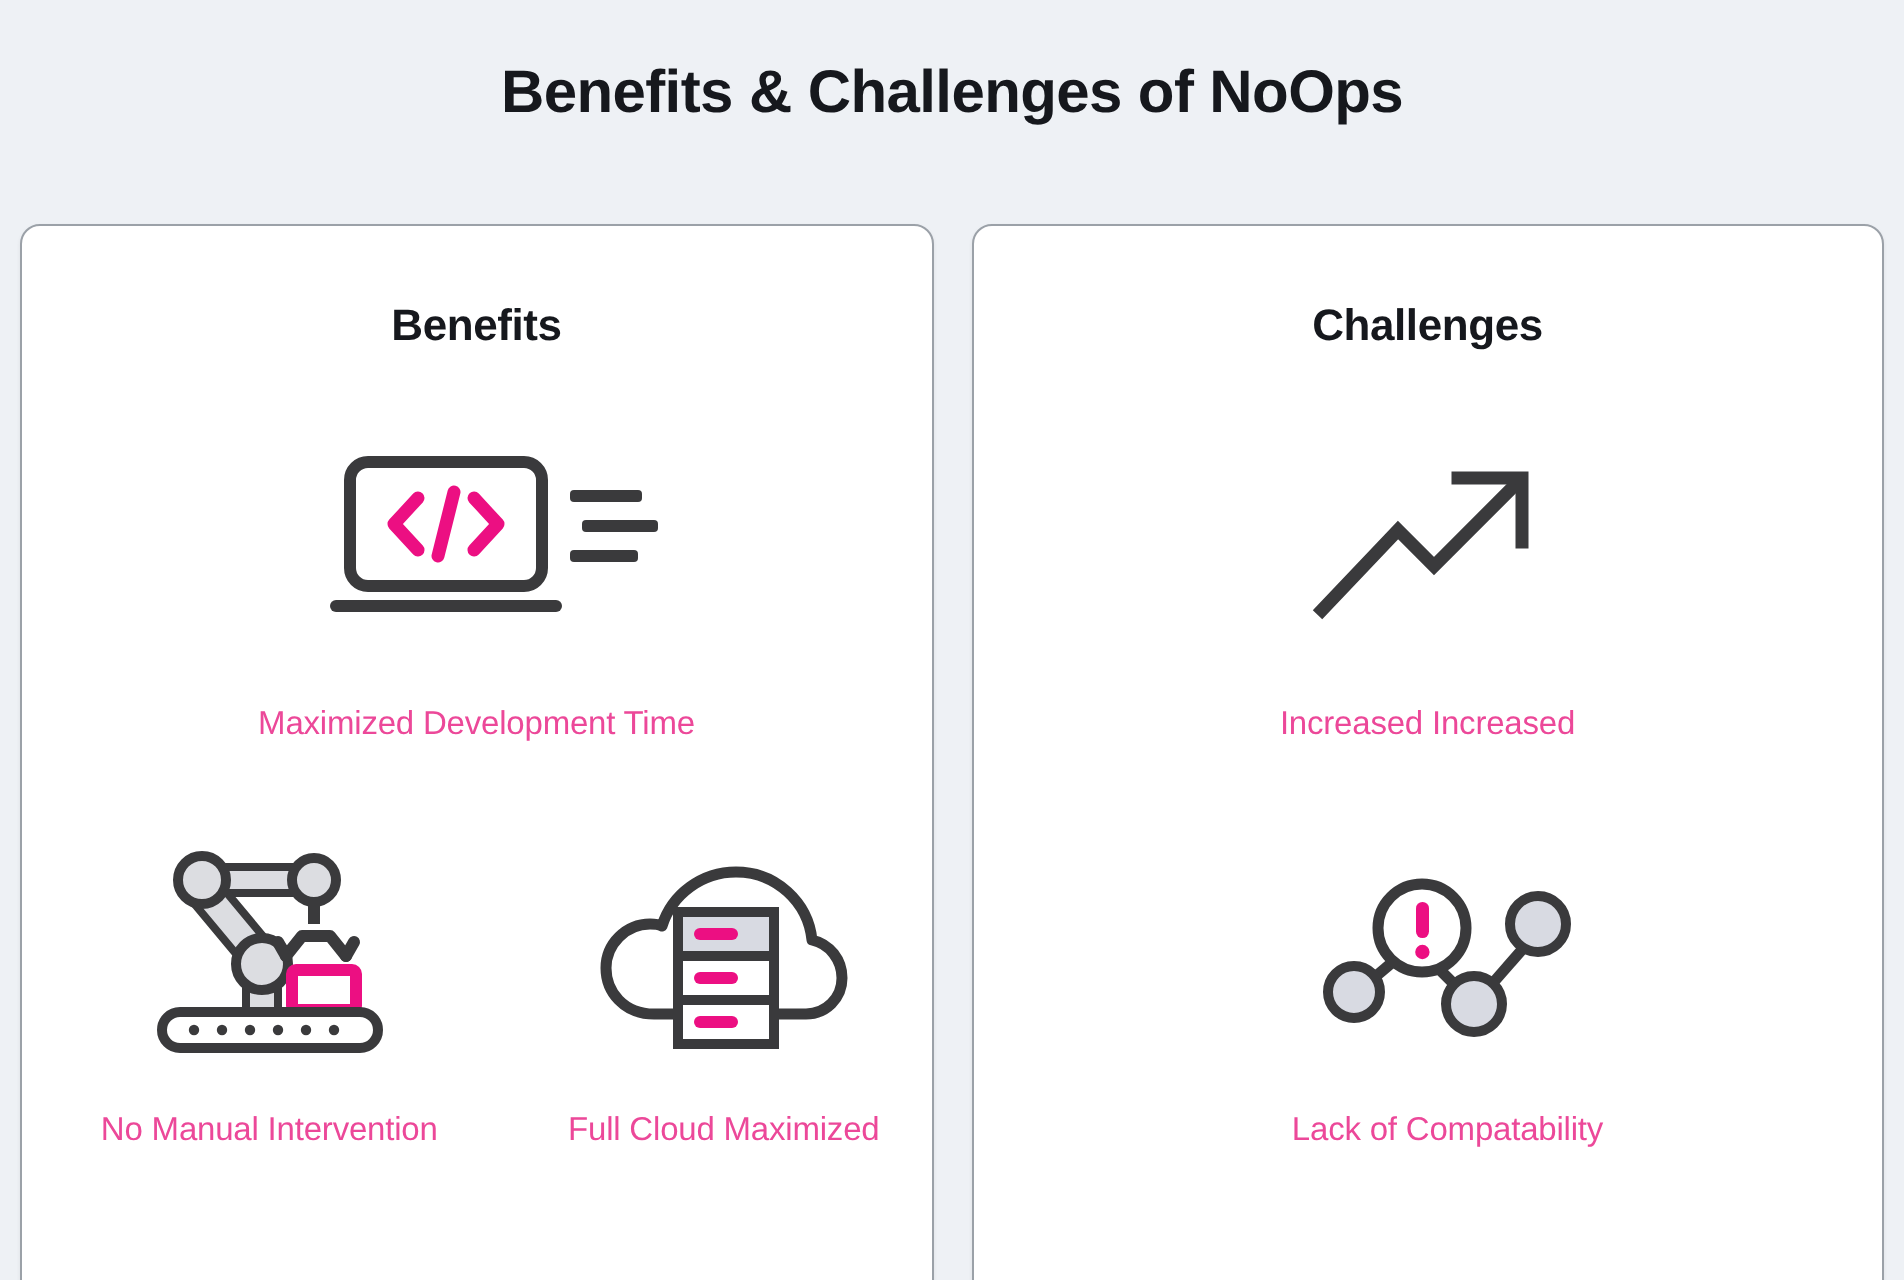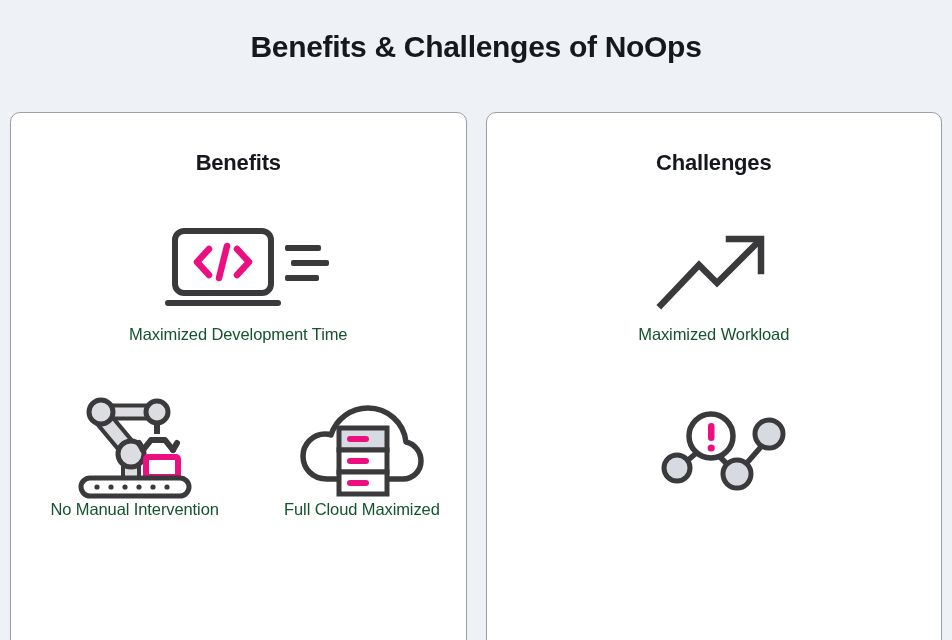--- a/index.html
+++ b/index.html
@@ -82,23 +82,23 @@
     width: 50%;
     padding-left: 20px;
   }
   .icon-box {
     height: 110px;
     display: flex;
     align-items: center;
     justify-content: center;
   }
   .item-label {
-    margin-top: 0;
+    margin-top: 28px;
     font-size: 16.5px;
-    color: #14532d;
+    color: #ec4899;
     line-height: 1.25;
     letter-spacing: -0.1px;
   }
   svg { display: block; overflow: visible; }
 </style>
 </head>
 <body>
 
 <div class="page">
 
@@ -200,21 +200,21 @@
       <div class="card-title">Challenges</div>
 
       <div class="row row-single">
         <div class="item item-wide">
           <div class="icon-box">
             <svg width="118" height="84" viewBox="0 0 118 84">
               <path d="M6 78 L44 38 L62 56 L104 14" fill="none" stroke="#3a3a3c" stroke-width="6.5" stroke-linecap="square" stroke-linejoin="miter"></path>
               <path d="M74 12 L106 12 L106 44" fill="none" stroke="#3a3a3c" stroke-width="6.5" stroke-linecap="square" stroke-linejoin="miter"></path>
             </svg>
           </div>
-          <div class="item-label">Maximized Workload</div>
+          <div class="item-label">Increased Increased</div>
         </div>
       </div>
 
       <div class="row row-double">
 
 
         <div class="item item-half">
           <div class="icon-box">
             <svg width="122" height="92" viewBox="0 0 122 92">
 
@@ -224,19 +224,20 @@
 
               <circle cx="14" cy="70" r="13" fill="#d8dae2" stroke="#3a3a3c" stroke-width="5"></circle>
               <circle cx="74" cy="76" r="14" fill="#d8dae2" stroke="#3a3a3c" stroke-width="5"></circle>
               <circle cx="106" cy="36" r="14" fill="#d8dae2" stroke="#3a3a3c" stroke-width="5"></circle>
 
               <circle cx="48" cy="38" r="22" fill="#ffffff" stroke="#3a3a3c" stroke-width="5.5"></circle>
               <rect x="45" y="25" width="6.5" height="18" rx="3.2" fill="#ec0f82"></rect>
               <circle cx="48.2" cy="50" r="3.6" fill="#ec0f82"></circle>
             </svg>
           </div>
+          <div class="item-label">Lack of Compatability</div>
         </div>
 
       </div>
     </div>
 
   </div>
 </div>
 
 </body></html>

